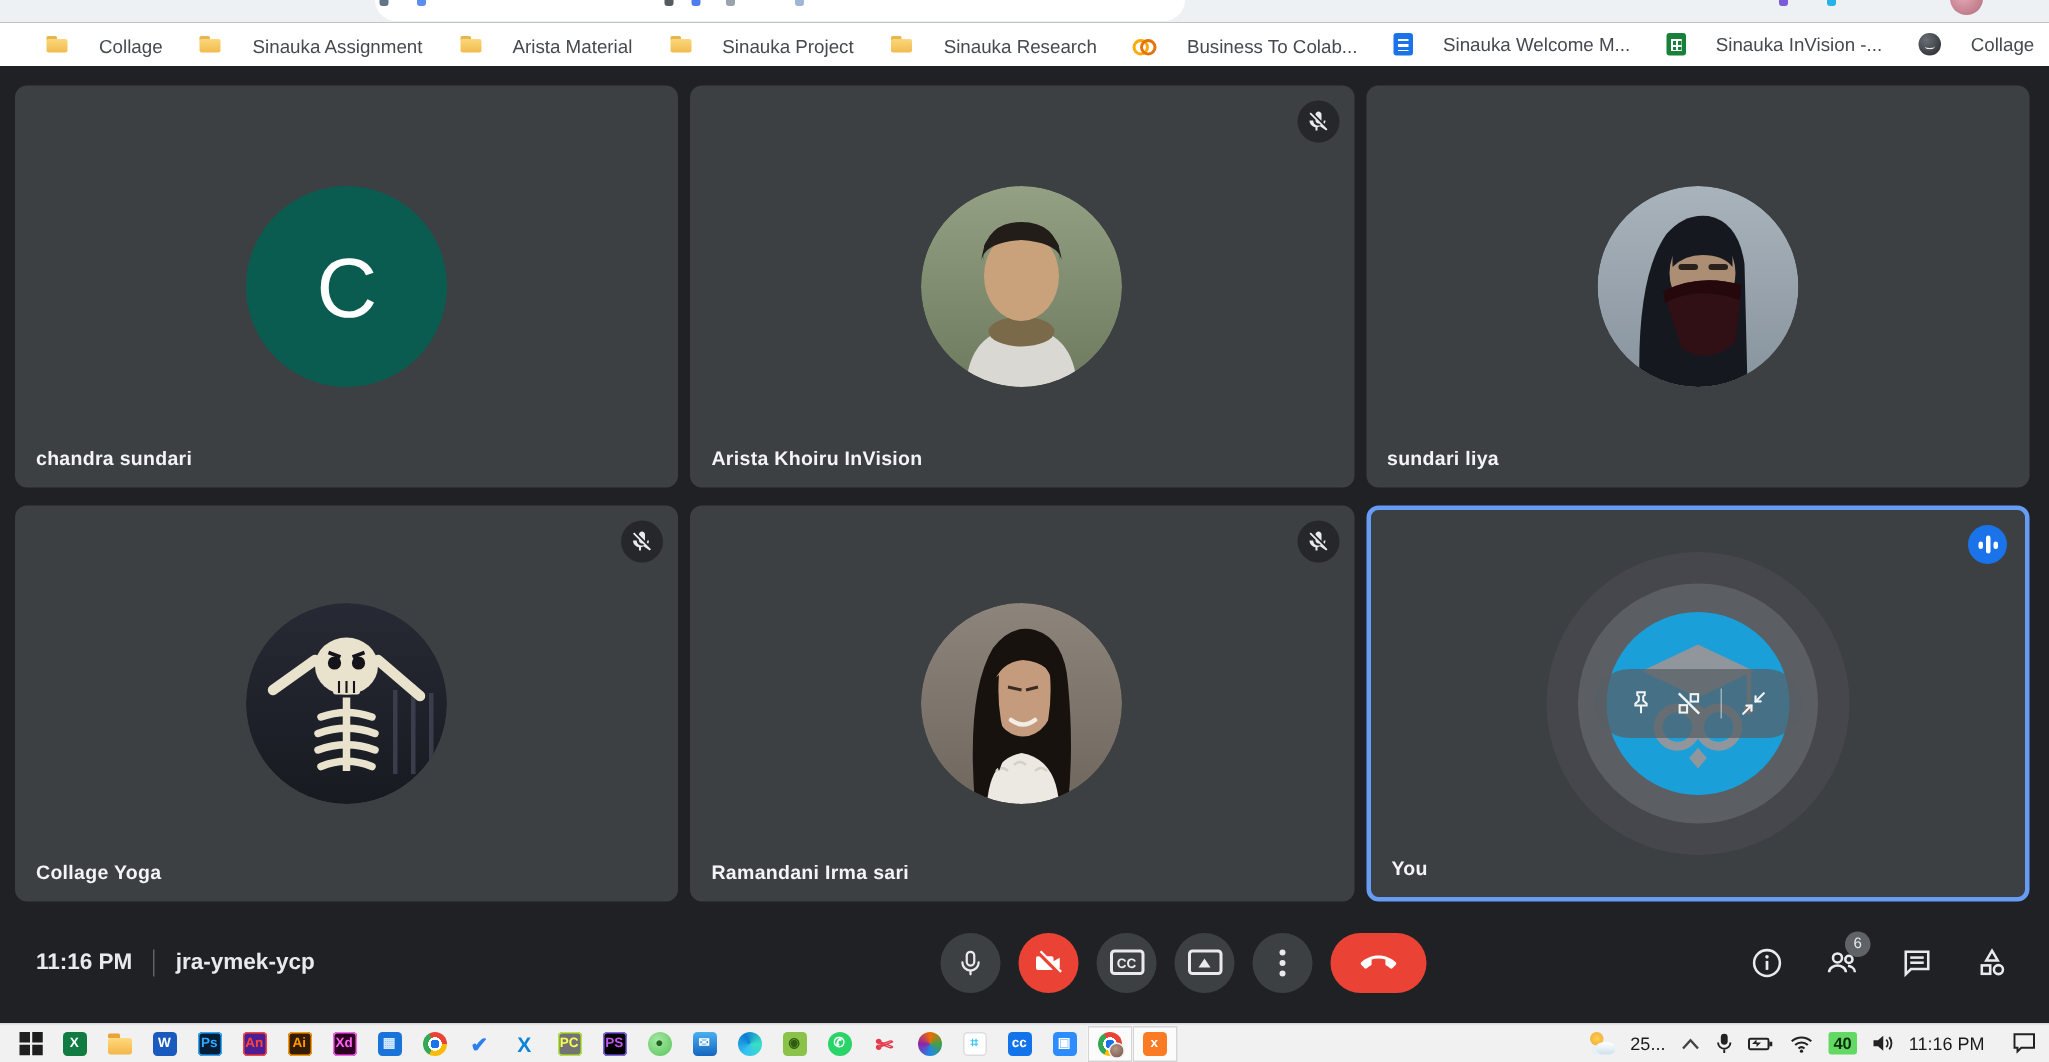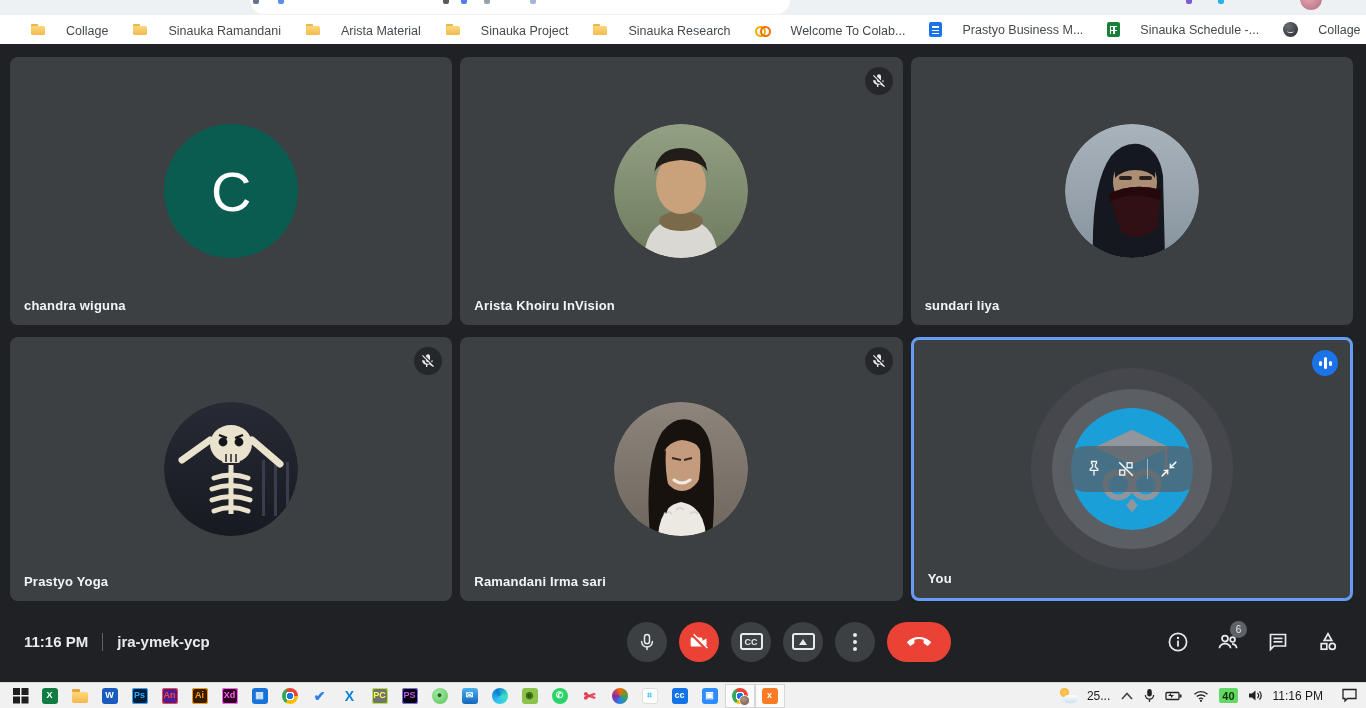--- a/index.html
+++ b/index.html
@@ -144,45 +144,45 @@
 </div>
 
 <div class="bookmarks-bar">
   <span style="display:flex;align-items:center">
       <div class="bm-item">
         <span class="bm-ic bm-folder"></span>
         <span>Collage</span>
       </div>
       <div class="bm-item">
         <span class="bm-ic bm-folder"></span>
-        <span>Sinauka Ramandani</span>
+        <span>Sinauka Assignment</span>
       </div>
       <div class="bm-item">
         <span class="bm-ic bm-folder"></span>
         <span>Arista Material</span>
       </div>
       <div class="bm-item">
         <span class="bm-ic bm-folder"></span>
         <span>Sinauka Project</span>
       </div>
       <div class="bm-item">
         <span class="bm-ic bm-folder"></span>
         <span>Sinauka Research</span>
       </div>
       <div class="bm-item">
         <span class="bm-ic bm-colab"></span>
-        <span>Welcome To Colab...</span>
+        <span>Business To Colab...</span>
       </div>
       <div class="bm-item">
         <span class="bm-ic bm-docs"></span>
-        <span>Prastyo Business M...</span>
+        <span>Sinauka Welcome M...</span>
       </div>
       <div class="bm-item">
         <span class="bm-ic bm-sheets"></span>
-        <span>Sinauka Schedule -...</span>
+        <span>Sinauka InVision -...</span>
       </div>
       <div class="bm-item">
         <span class="bm-ic bm-invision"></span>
         <span>Collage</span>
       </div>
     </span>
   <div class="bm-right">
     <span class="bm-chevron">»</span>
     <span class="bm-divider"></span>
     <div class="bm-item" style="margin-right:0">
@@ -192,21 +192,21 @@
   </div>
 </div>
 
 <div class="meet">
   <div class="tile-grid">
 
     <div class="tile">
       <div class="avatar-wrap">
           <div class="letter-avatar">C</div>
         </div>
-      <span class="pname">chandra wiguna</span>
+      <span class="pname">chandra sundari</span>
     </div>
 
     <div class="tile">
       <div class="avatar-wrap">
         <svg class="photo-avatar" viewBox="0 0 134 134">
           <defs>
               <clipPath id="cA">
                 <circle cx="67" cy="67" r="67"></circle>
               </clipPath>
           <linearGradient id="gA" x1="0" y1="0" x2="0" y2="1">
@@ -287,21 +287,21 @@
             <path d="M67 63 V112" stroke="#e9e2cd" stroke-width="5"></path>
             <path d="M50 76 Q67 70 84 76 M48 87 Q67 80 86 87 M48 98 Q67 91 86 98 M50 109 Q67 102 84 109" stroke="#e9e2cd" stroke-width="5" fill="none" stroke-linecap="round"></path>
           </g>
         </svg>
       </div>
       <span class="mute-badge">
         <svg width="16" height="16" viewBox="0 0 24 24" fill="#e8eaed">
             <path d="M19 11h-1.7c0 .74-.16 1.43-.43 2.05l1.23 1.23c.56-.98.9-2.09.9-3.28zm-4.02.17c0-.06.02-.11.02-.17V5c0-1.66-1.34-3-3-3S9 3.34 9 5v.18l5.98 5.99zM4.27 3L3 4.27l6.01 6.01V11c0 1.66 1.33 3 2.99 3 .22 0 .44-.03.65-.08l1.66 1.66c-.71.33-1.5.52-2.31.52-2.76 0-5.3-2.1-5.3-5.1H3c0 3.41 2.72 6.23 6 6.72V21h2v-3.28c.91-.13 1.77-.45 2.54-.9L19.73 21 21 19.73 4.27 3z"></path>
           </svg>
       </span>
-      <span class="pname">Prastyo Yoga</span>
+      <span class="pname">Collage Yoga</span>
     </div>
 
     <div class="tile">
       <div class="avatar-wrap">
         <svg class="photo-avatar" viewBox="0 0 134 134">
           <defs>
               <clipPath id="cR">
                 <circle cx="67" cy="67" r="67"></circle>
               </clipPath>
           <linearGradient id="gR" x1="0" y1="0" x2="0" y2="1">

